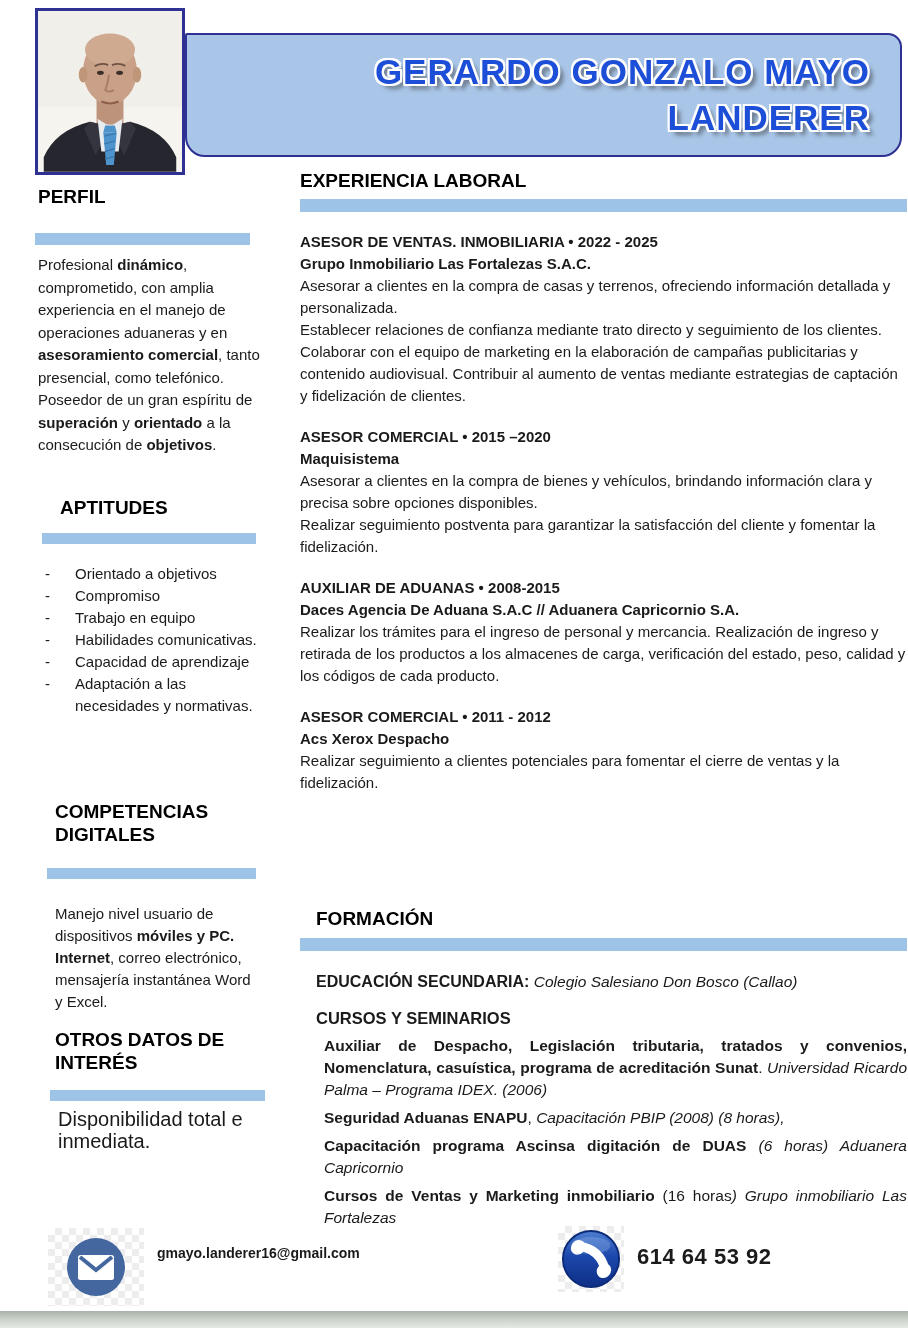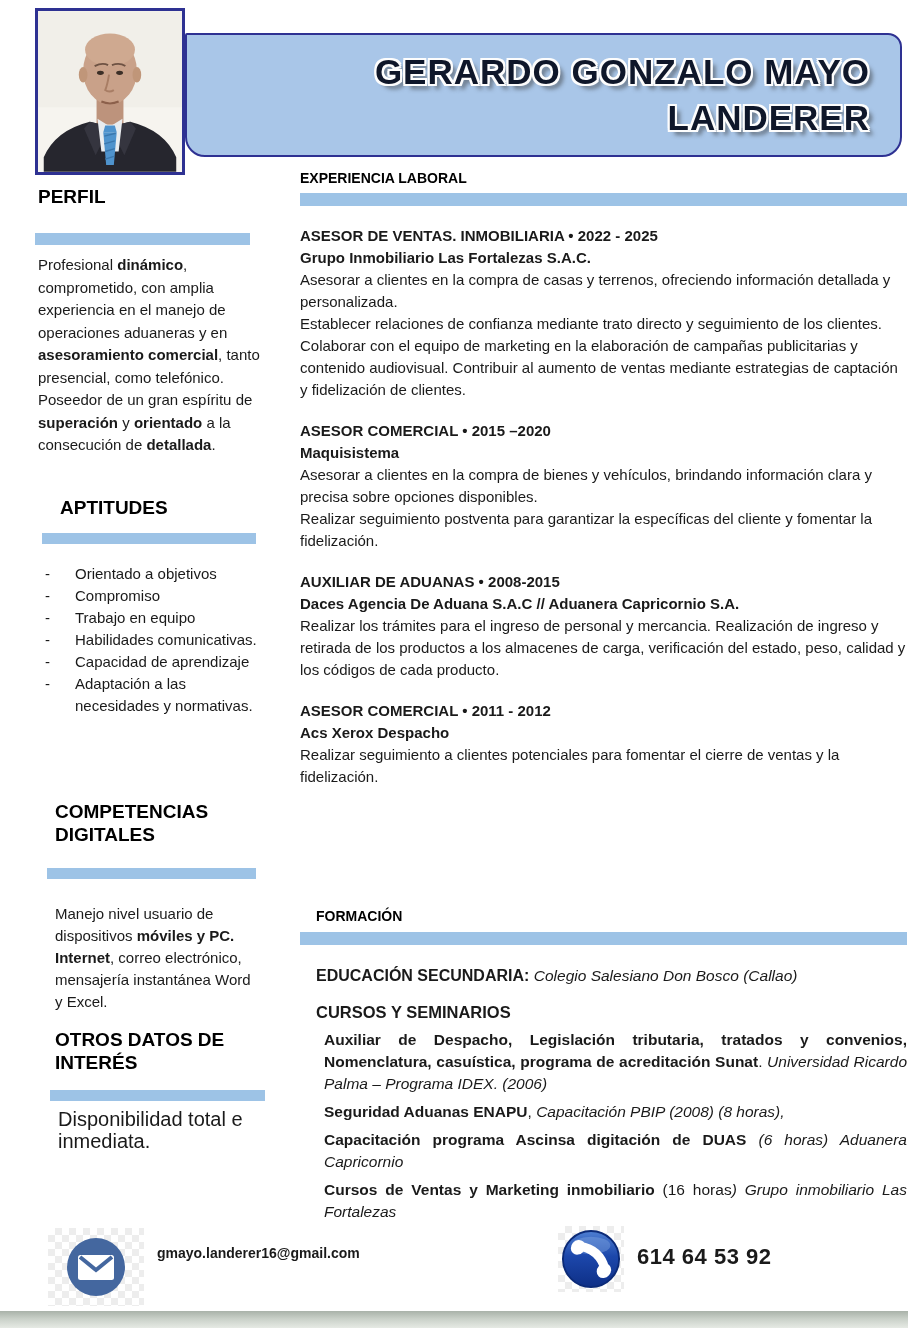--- a/index.html
+++ b/index.html
@@ -19,32 +19,32 @@
 
   .banner {
     position:absolute; left:185px; top:33px; width:717px; height:124px;
     background:#a9c6e8; border:2px solid #2e3192;
     border-radius:2px 14px 20px 20px;
     z-index:2; display:flex; flex-direction:column; justify-content:center;
   }
   .banner .name-line {
     text-align:right; padding-right:30px;
     font-size:35px; font-weight:bold; letter-spacing:1px; line-height:46px;
-    color:#0f172a;
+    color:#1d4ed8;
     text-shadow:
       -2px -2px 0 #fdfdfd, 2px -2px 0 #fdfdfd, -2px 2px 0 #fdfdfd, 2px 2px 0 #fdfdfd,
       -2px 0 0 #fdfdfd, 2px 0 0 #fdfdfd, 0 -2px 0 #fdfdfd, 0 2px 0 #fdfdfd,
       5px 5px 4px rgba(50,50,50,0.55);
     white-space:nowrap;
   }
 
   
   .hbar { background:#9dc3e6; position:absolute; }
   .side-h { font-weight:bold; font-size:19px; color:#000; line-height:22px; }
-  .main-h { font-weight:bold; font-size:14px; color:#000; }
+  .main-h { font-weight:bold; font-size:19px; color:#000; }
 
   
   .perfil-title    { position:absolute; left:38px;  top:186px; }
   .bar-perfil      { left:35px; top:233px; width:215px; height:12px; }
   .perfil-text     { position:absolute; left:38px;  top:254px; width:224px;
                      font-size:15px; line-height:22.5px; }
   .aptitudes-title { position:absolute; left:60px;  top:497px; }
   .bar-aptitudes   { left:42px; top:533px; width:214px; height:11px; }
   .apt-list        { position:absolute; left:45px;  top:563px; width:215px; font-size:15px; }
   .apt-row         { display:flex; line-height:22px; }
@@ -132,21 +132,21 @@
     </svg>
   </div>
 
   <div class="banner">
     <div class="name-line">GERARDO GONZALO MAYO</div>
     <div class="name-line">LANDERER</div>
   </div>
 
   <div class="side-h perfil-title">PERFIL</div>
   <div class="hbar bar-perfil"></div>
-  <p class="perfil-text"><span>Profesional </span><b>dinámico</b><span>, comprometido, con amplia experiencia en el manejo de operaciones aduaneras y en </span><b>asesoramiento comercial</b><span>, tanto presencial, como telefónico. Poseedor de un gran espíritu de </span><b>superación</b><span> y </span><b>orientado</b><span> a la consecución de </span><b>detallada</b><span>.</span></p>
+  <p class="perfil-text"><span>Profesional </span><b>dinámico</b><span>, comprometido, con amplia experiencia en el manejo de operaciones aduaneras y en </span><b>asesoramiento comercial</b><span>, tanto presencial, como telefónico. Poseedor de un gran espíritu de </span><b>superación</b><span> y </span><b>orientado</b><span> a la consecución de </span><b>objetivos</b><span>.</span></p>
 
   <div class="side-h aptitudes-title">APTITUDES</div>
   <div class="hbar bar-aptitudes"></div>
   <div class="apt-list">
     <div class="apt-row">
         <span class="dash">-</span>
         <span class="apt-txt">Orientado a objetivos</span>
       </div>
     <div class="apt-row">
         <span class="dash">-</span>
@@ -187,21 +187,21 @@
       <div class="job-company">Grupo Inmobiliario Las Fortalezas S.A.C.</div>
       <div class="jline">Asesorar a clientes en la compra de casas y terrenos, ofreciendo información detallada y personalizada.</div>
       <div class="jline">Establecer relaciones de confianza mediante trato directo y seguimiento de los clientes.</div>
       <div class="jline">Colaborar con el equipo de marketing en la elaboración de campañas publicitarias y contenido audiovisual. Contribuir al aumento de ventas mediante estrategias de captación y fidelización de clientes.</div>
     </div>
 
     <div class="job">
       <div class="job-title">ASESOR COMERCIAL • 2015 –2020</div>
       <div class="job-company">Maquisistema</div>
       <div class="jline">Asesorar a clientes en la compra de bienes y vehículos, brindando información clara y precisa sobre opciones disponibles.</div>
-      <div class="jline">Realizar seguimiento postventa para garantizar la específicas del cliente y fomentar la fidelización.</div>
+      <div class="jline">Realizar seguimiento postventa para garantizar la satisfacción del cliente y fomentar la fidelización.</div>
     </div>
 
     <div class="job">
       <div class="job-title">AUXILIAR DE ADUANAS • 2008-2015</div>
       <div class="job-company">Daces Agencia De Aduana S.A.C // Aduanera Capricornio S.A.</div>
       <div class="jline">Realizar los trámites para el ingreso de personal y mercancia. Realización de ingreso y retirada de los productos a los almacenes de carga, verificación del estado, peso, calidad y los códigos de cada producto.</div>
     </div>
 
     <div class="job">
       <div class="job-title">ASESOR COMERCIAL • 2011 - 2012</div>

